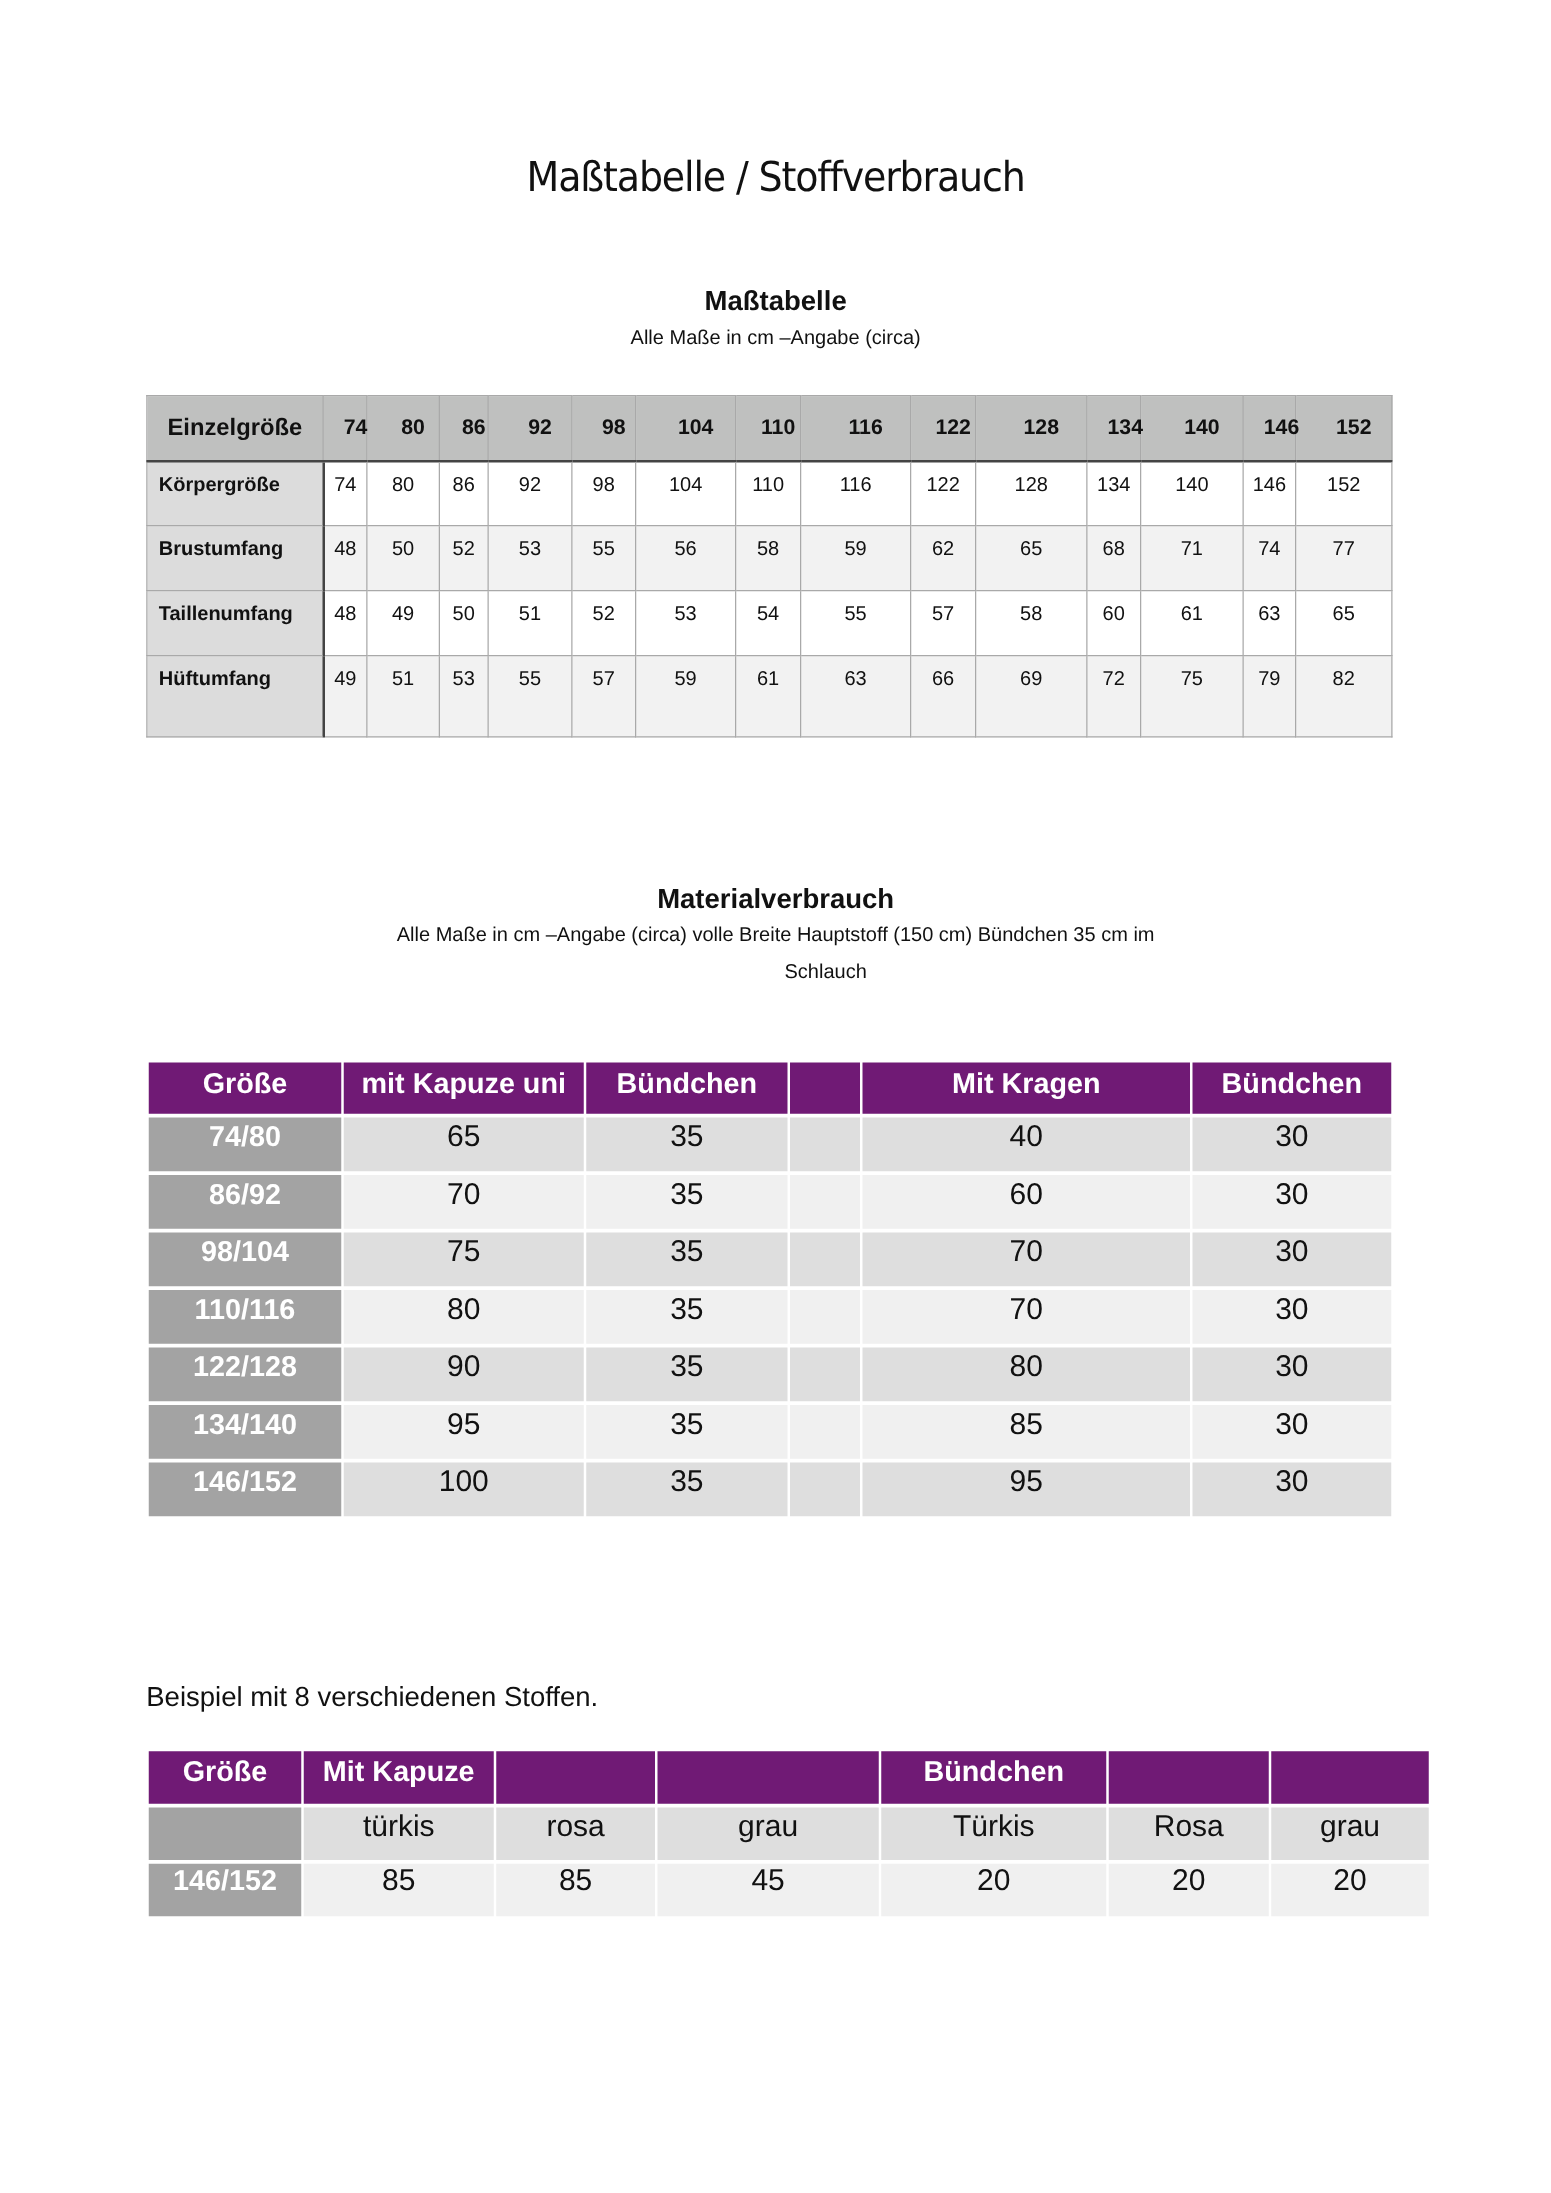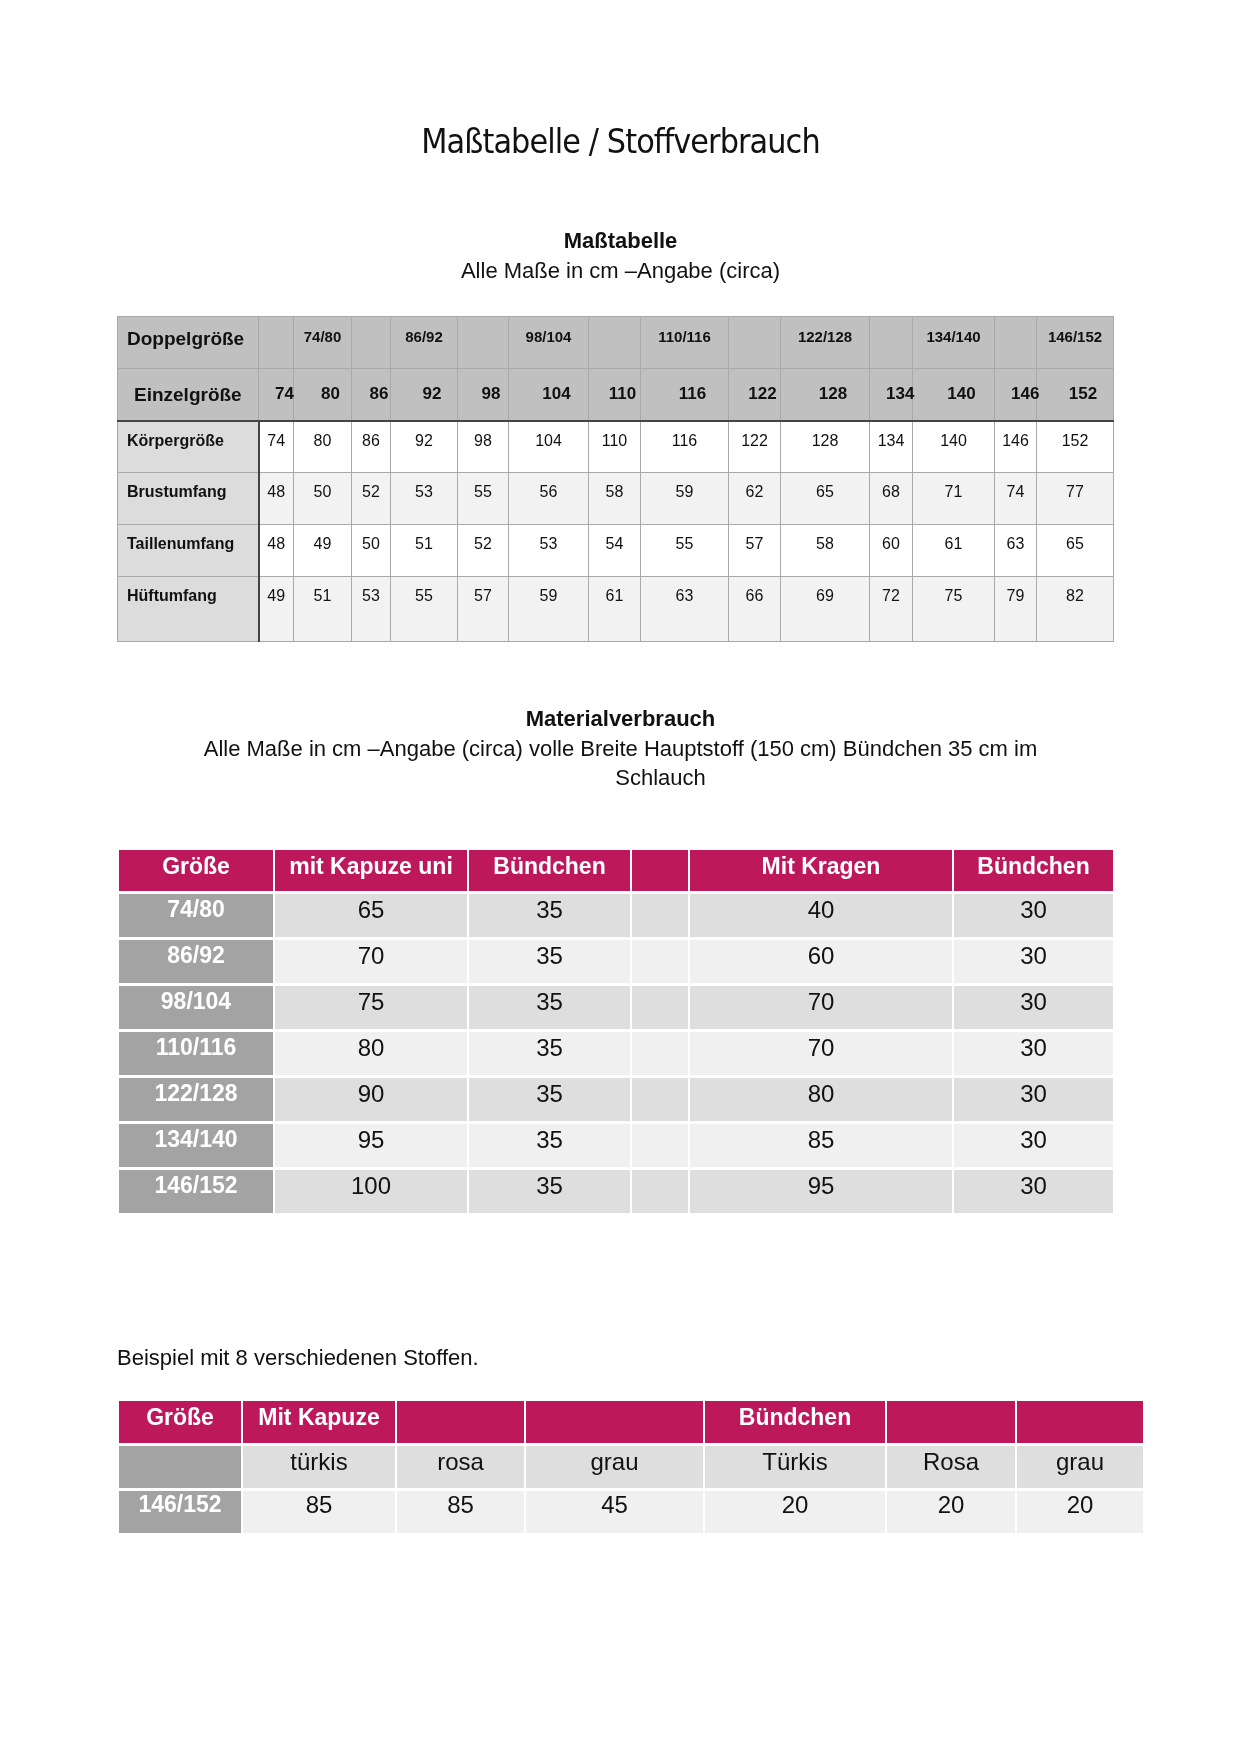--- a/index.html
+++ b/index.html
@@ -3,41 +3,41 @@
 <meta charset="utf-8">
 <style>
   html, body { margin: 0; padding: 0; background: #ffffff; }
   body { width: 1241px; height: 1754px; position: relative; overflow: hidden; font-family: "Liberation Sans", sans-serif; color: #111; }
   .abs { position: absolute; }
 
   
   #doc-title { left: 0; width: 1241px; top: 122px; text-align: center; font-family: "DejaVu Sans", sans-serif; font-size: 33px; letter-spacing: -1px; transform: scaleX(0.92); font-weight: normal; color: #111; }
 
   .sec-head { left: 0; width: 1241px; text-align: center; font-size: 22px; font-weight: bold; }
-  .sec-sub { left: 0; width: 1241px; text-align: center; font-size: 22px; line-height: 29px; }
+  .sec-sub { left: 0; width: 1241px; text-align: center; font-size: 16px; line-height: 29px; }
 
   
   #t1 { left: 117px; top: 316px; width: 996px; border-collapse: collapse; table-layout: fixed; }
   #t1 td { border: 1px solid #a9a9a9; text-align: center; vertical-align: top; padding: 10px 0 0 0; font-size: 16px; height: 42px; box-sizing: border-box; white-space: nowrap; }
   #t1 tr.hdr td { background: #bfc0bf; font-weight: bold; height: 52px; }
   #t1 tr.hdr1 td { font-size: 15px; padding-top: 11px; }
   #t1 tr.hdr2 td { font-size: 17px; padding-top: 15px; padding-left: 16px; }
   #t1 tr.hdr2 td { border-bottom: 2px solid #444; }
   #t1 td.lbl { text-align: left; padding-left: 9px; font-weight: bold; font-size: 16px; }
   #t1 tr.hdr td.lbl { font-size: 19px; }
   #t1 tr.body td.lbl { background: #dcdcdc; border-right: 2px solid #444; margin-top: 26px; }
   #t1 tr.body td { height: 52px; }
   #t1 tr.body.last td { height: 65px; }
   #t1 tr.odd td:not(.lbl) { background: #ffffff; }
   #t1 tr.even td:not(.lbl) { background: #f2f2f2; }
 
   
   .gtable { border-collapse: separate; border-spacing: 2px 3px; table-layout: fixed; }
   .gtable td { text-align: center; vertical-align: top; white-space: nowrap; padding: 0; box-sizing: border-box; }
-  .gtable td.gh { background: #be185d; color: #ffffff; font-weight: bold; font-size: 23px; padding-top: 3px; }
+  .gtable td.gh { background: #701a75; color: #ffffff; font-weight: bold; font-size: 23px; padding-top: 3px; }
   .gtable td.dk { background: #dedede; color: #111; font-size: 24px; }
   .gtable td.lt { background: #f0f0f0; color: #111; font-size: 24px; }
   .gtable td.sz { background: #a3a3a3; color: #ffffff; font-weight: bold; font-size: 23px; }
 
   #t2 { left: 117px; top: 847px; width: 998px; }
   #t2 tr.h td { height: 41px; }
   #t2 tr.r td { height: 43px; padding-top: 2px; }
 
   #t3-caption { left: 117px; top: 1345px; font-size: 22px; }
   #t3 { left: 117px; top: 1398px; width: 1028px; }
@@ -65,37 +65,20 @@
       <col style="width:52px">
       <col style="width:88px">
       <col style="width:52px">
       <col style="width:89px">
       <col style="width:43px">
       <col style="width:82px">
       <col style="width:42px">
       <col style="width:77px">
   </colgroup>
   <tbody>
-      <tr class="hdr hdr1">
-    <td class="lbl">Doppelgröße</td>
-    <td></td>
-    <td>74/80</td>
-    <td></td>
-    <td>86/92</td>
-    <td></td>
-    <td>98/104</td>
-    <td></td>
-    <td>110/116</td>
-    <td></td>
-    <td>122/128</td>
-    <td></td>
-    <td>134/140</td>
-    <td></td>
-    <td>146/152</td>
-  </tr>
   <tr class="hdr hdr2">
     <td class="lbl">Einzelgröße</td>
     <td>74</td>
     <td>80</td>
     <td>86</td>
     <td>92</td>
     <td>98</td>
     <td>104</td>
     <td>110</td>
     <td>116</td>

